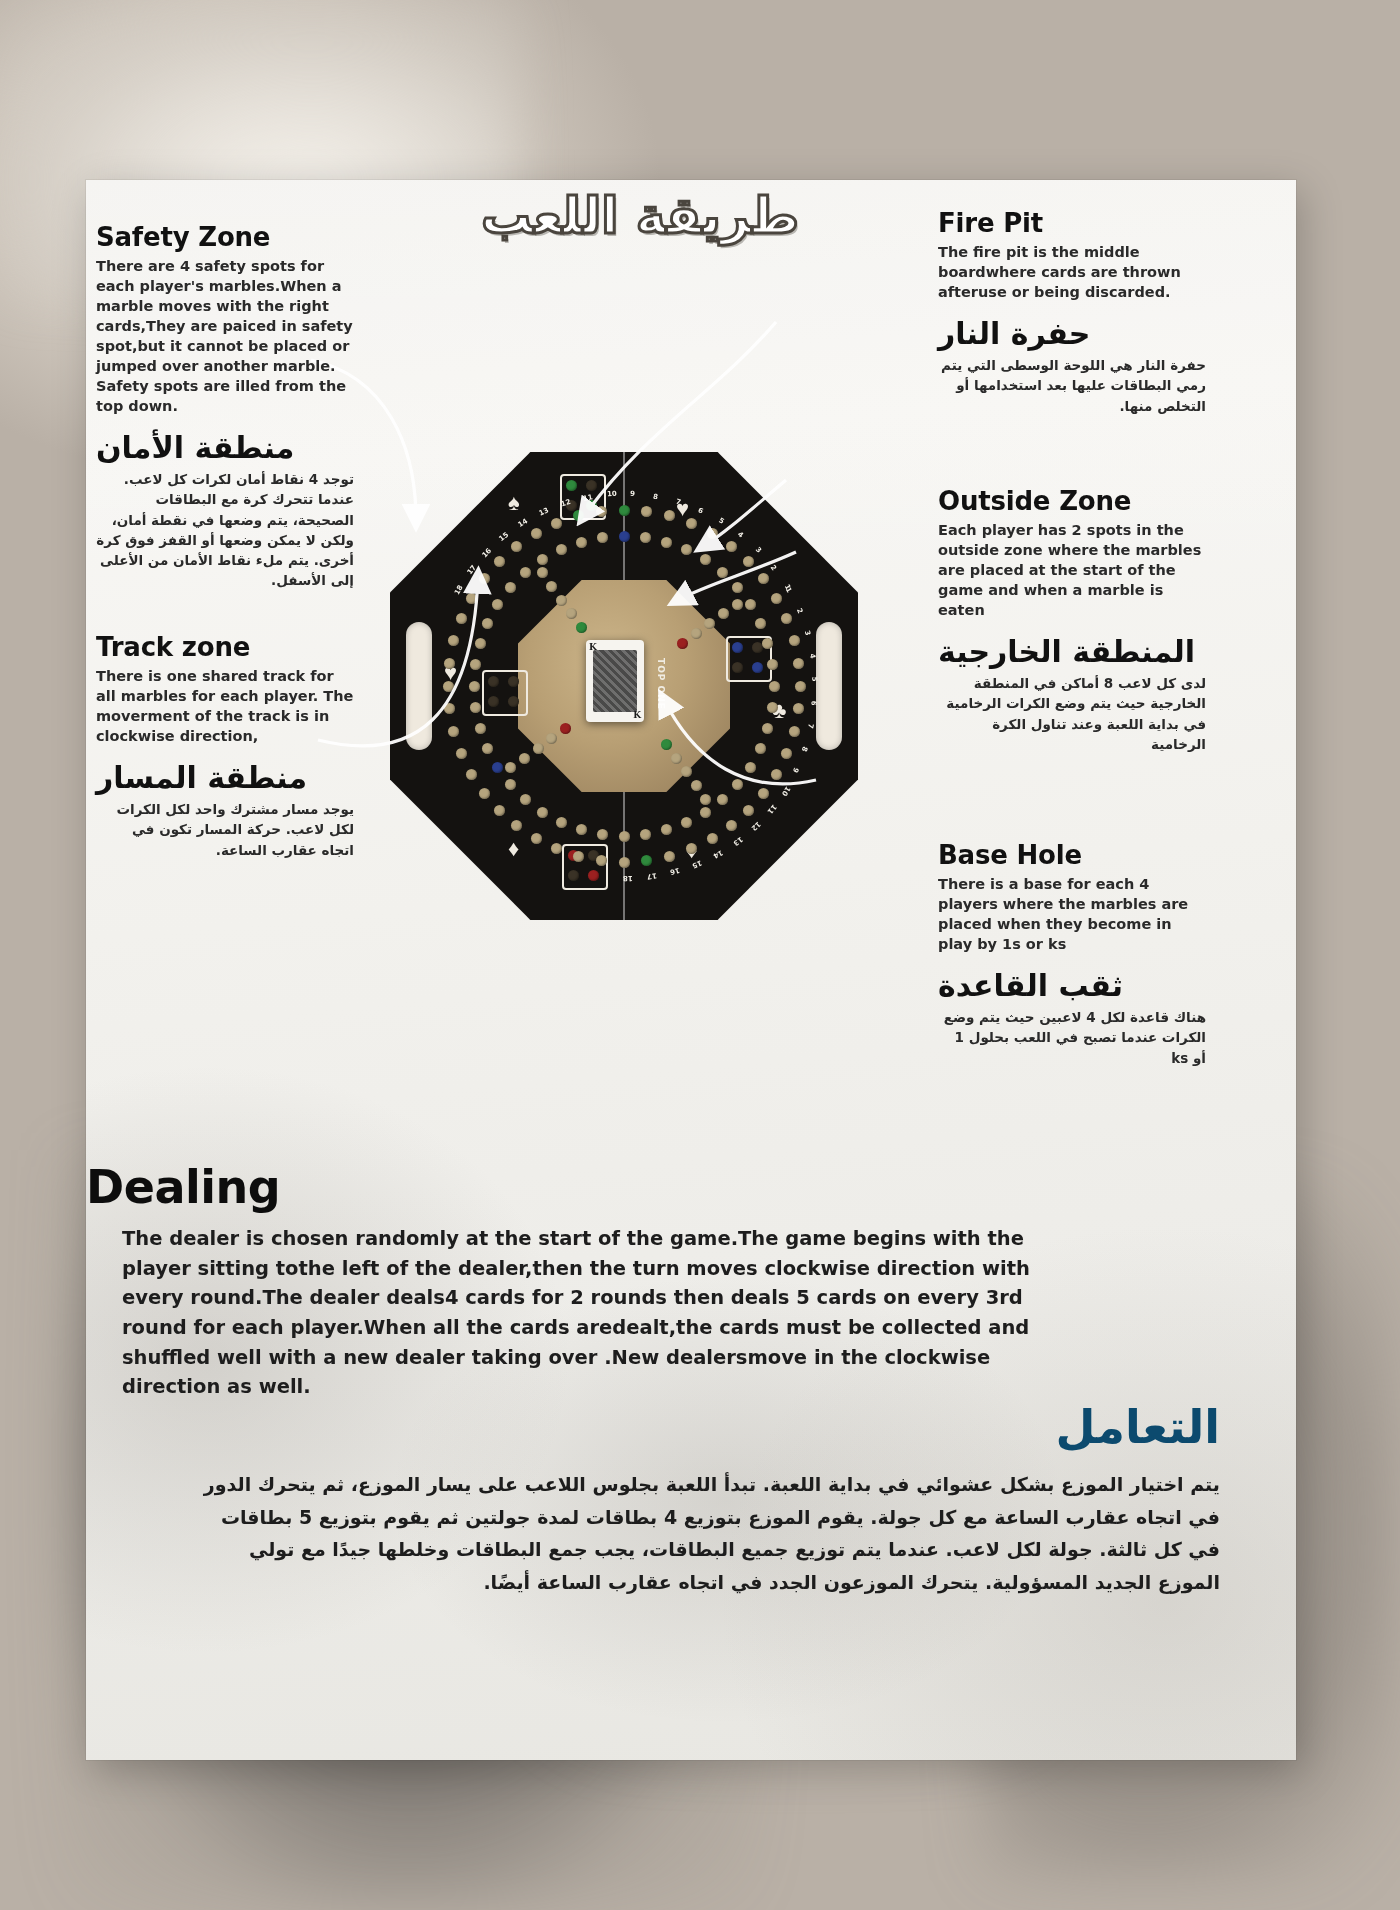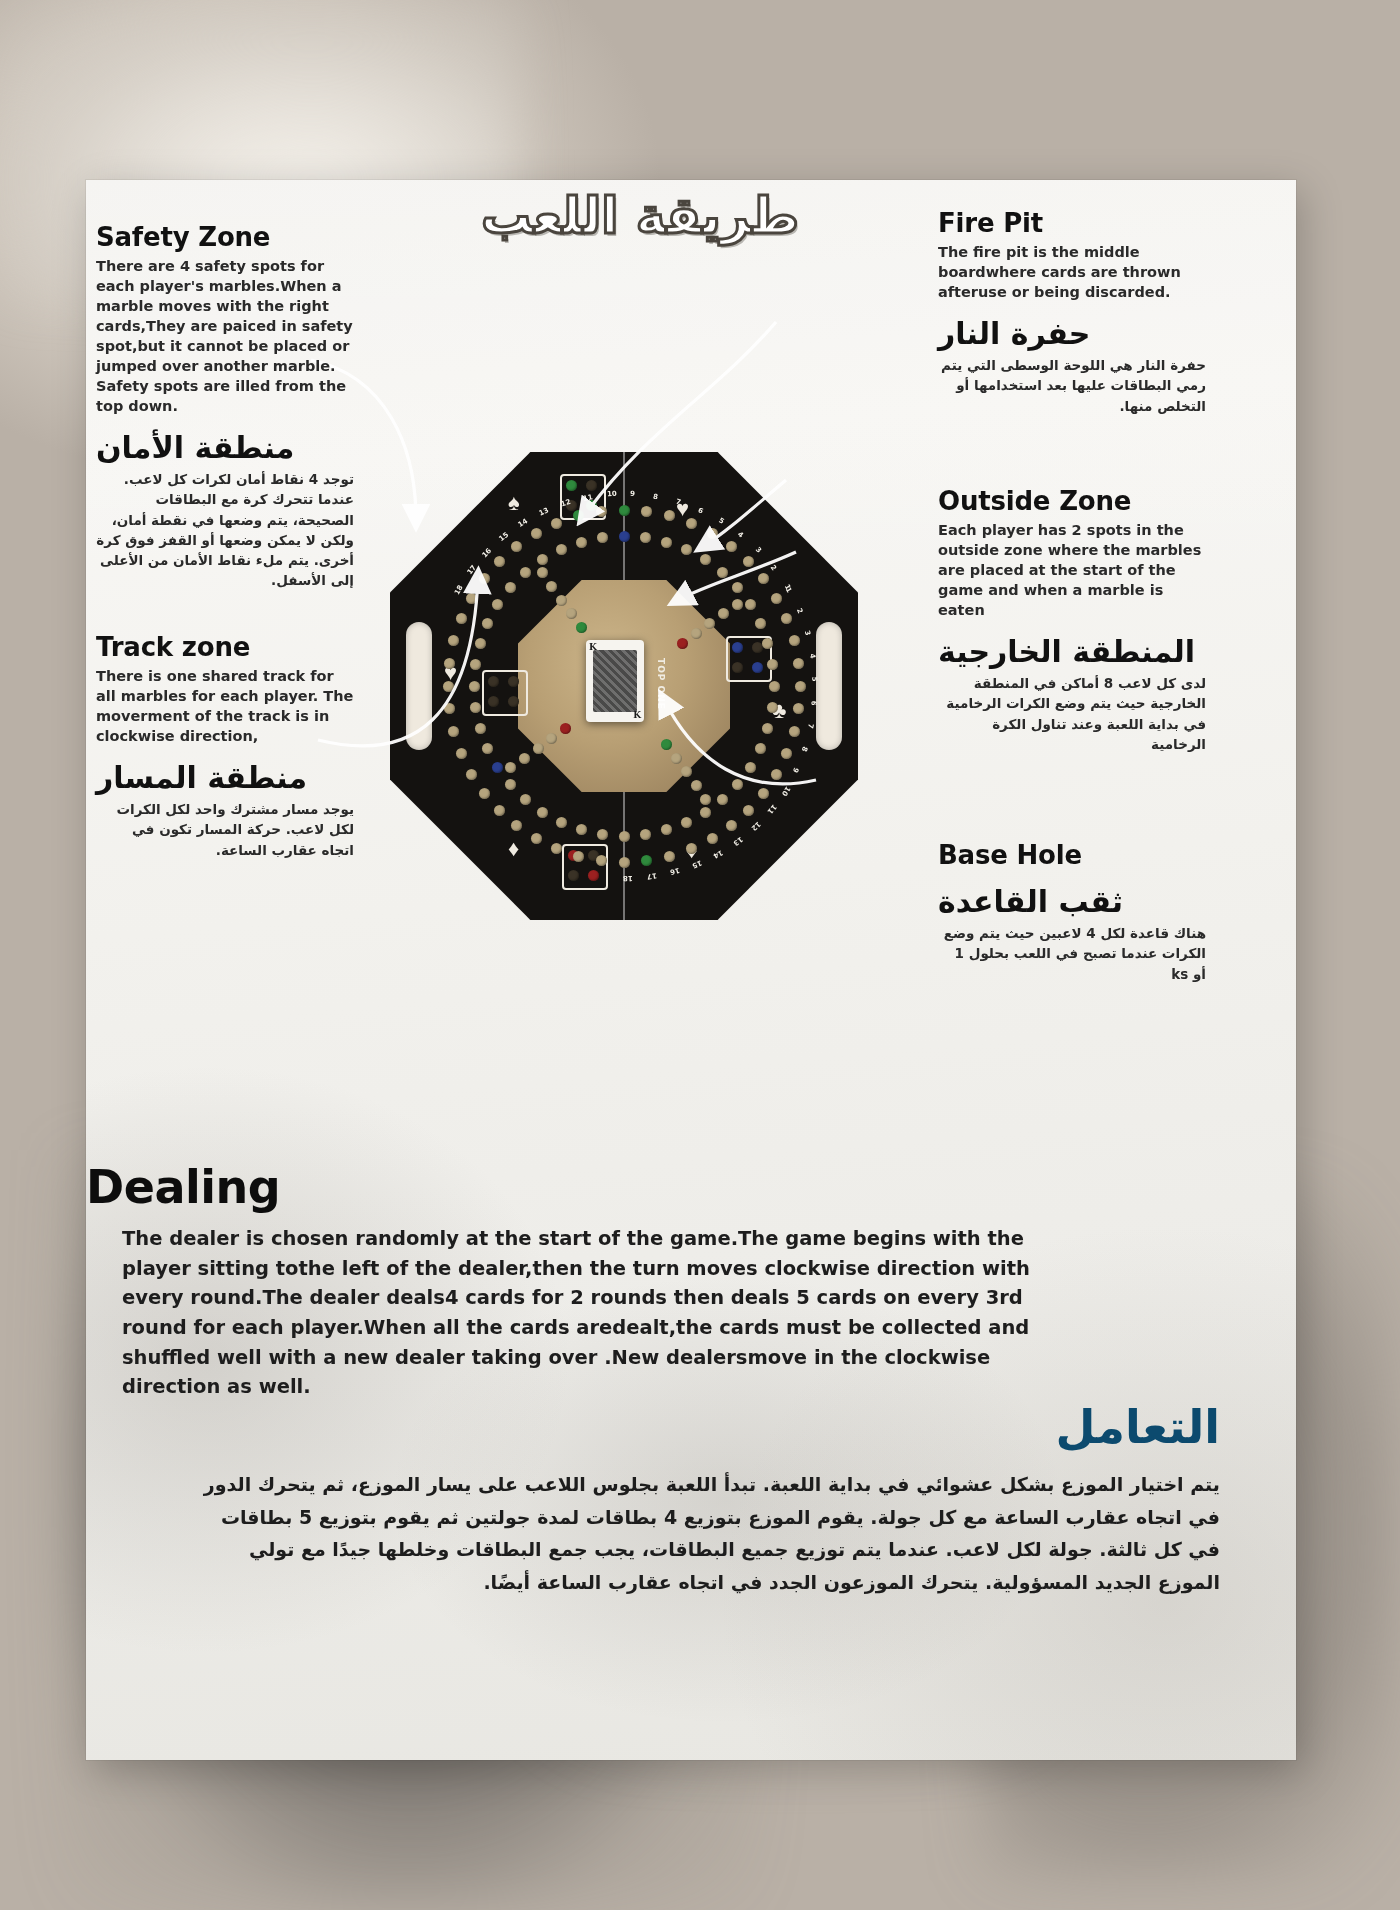--- a/index.html
+++ b/index.html
@@ -438,20 +438,21 @@
 <div class="info col-right" style="left:938px;top:486px;">
   <h3>Outside Zone</h3>
   <p class="en">Each player has 2 spots in the outside zone where the marbles are placed at the start
 of the game and when a marble is eaten</p>
   <h4 class="ar">المنطقة الخارجية</h4>
   <p class="ar">لدى كل لاعب 8 أماكن في المنطقة الخارجية حيث يتم وضع الكرات الرخامية في بداية اللعبة وعند تناول الكرة الرخامية</p>
 </div>
 
 <div class="info col-right" style="left:938px;top:840px;">
   <h3>Base Hole</h3>
+  <p class="en">There is a base for each 4 players where the marbles are placed when they become in play by 1s or ks</p>
   <h4 class="ar">ثقب القاعدة</h4>
   <p class="ar">هناك قاعدة لكل 4 لاعبين حيث يتم وضع الكرات عندما تصبح في اللعب بحلول 1 أو ks</p>
 </div>
 
 <div id="dealing">
   <h2>Dealing</h2>
   <p>The dealer is chosen randomly at the start of the game.The game begins with the player sitting tothe left of the dealer,then the turn moves clockwise direction with every round.The dealer deals4 cards for 2 rounds then deals 5 cards on every 3rd round for each player.When all the cards aredealt,the cards must be collected and shuffled well with a new dealer taking over .New dealersmove in the clockwise direction as well.</p>
 </div>
 
 <div id="taamul">

